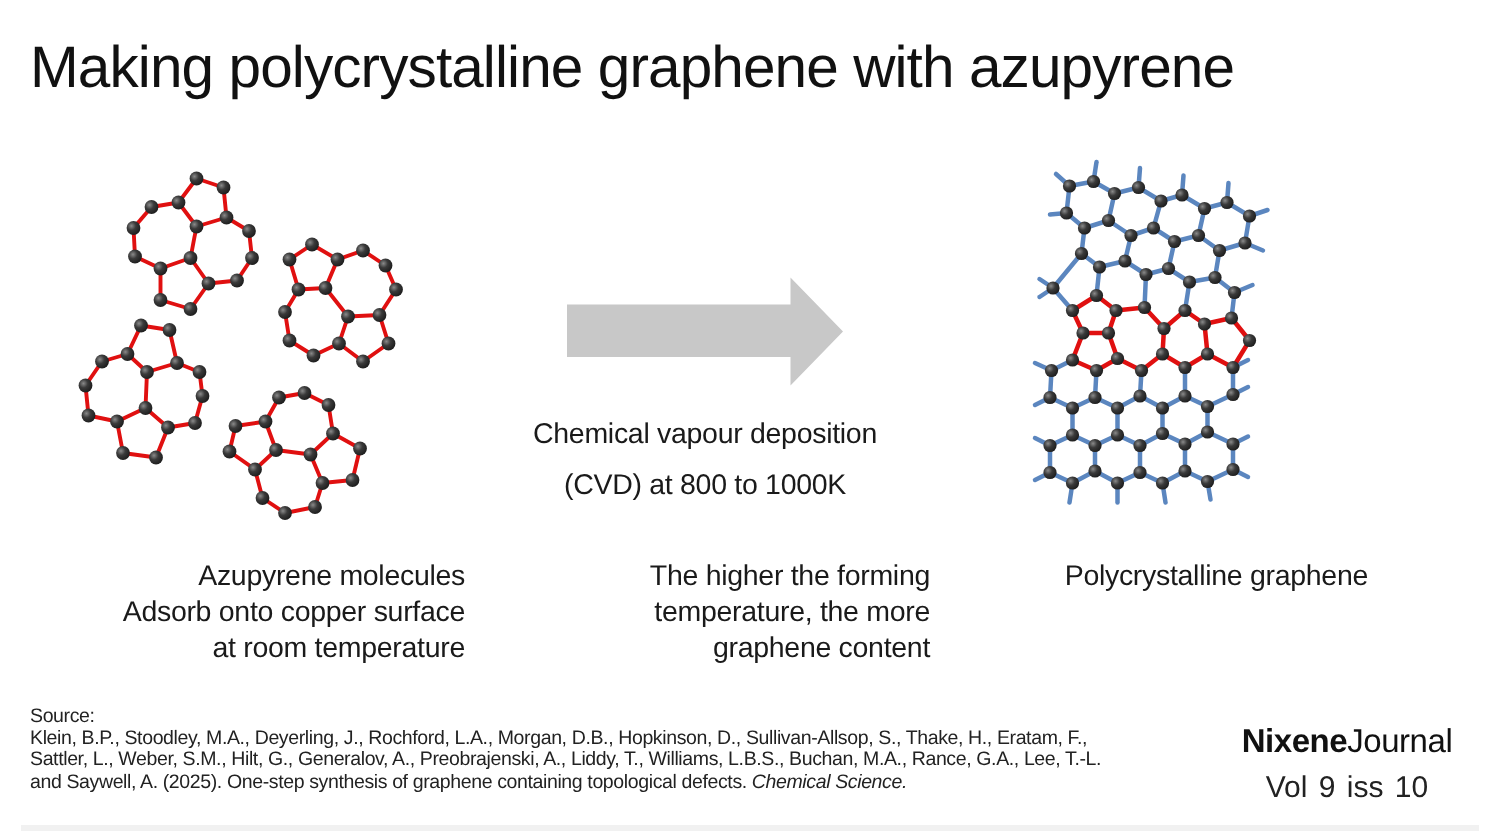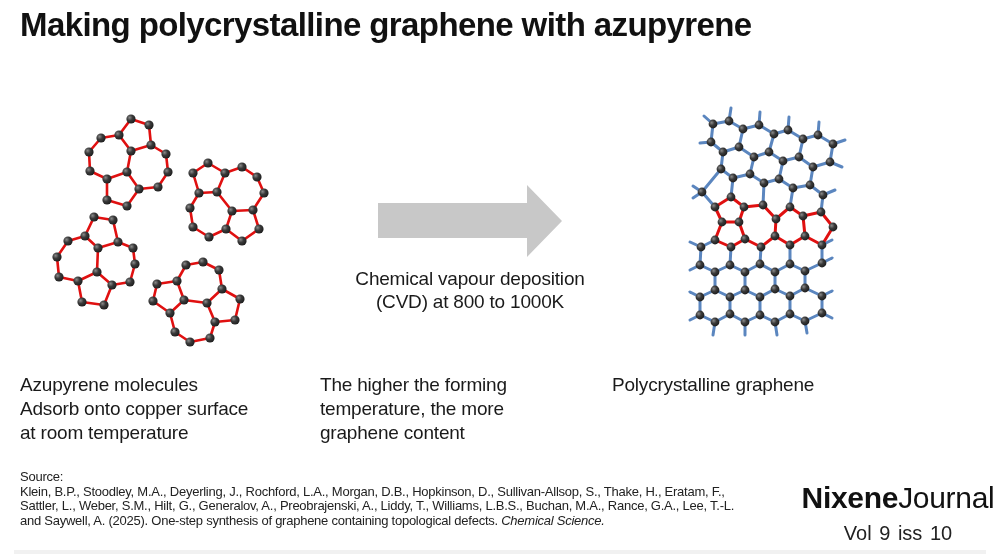--- a/index.html
+++ b/index.html
@@ -1,35 +1,35 @@
 <!DOCTYPE html>
 <html><head>
 <meta charset="utf-8">
 <style>
   html, body { margin: 0; padding: 0; background: #ffffff; }
   body { width: 1000px; height: 554px; position: relative; overflow: hidden;
          font-family: "Liberation Sans", "DejaVu Sans", sans-serif; color: #1a1a1a; }
-  .title { position: absolute; left: 20px; top: 6px; font-size: 33px; font-weight: 700;
+  .title { position: absolute; left: 20px; top: 24px; font-size: 39px; font-weight: 400;
            letter-spacing: -0.6px; color: #111; white-space: nowrap; }
   svg.art { position: absolute; left: 0; top: 0; }
-  .caption { position: absolute; text-align: left; font-size: 19px; line-height: 24px;
+  .caption { position: absolute; text-align: right; font-size: 19px; line-height: 24px;
              color: #1a1a1a; letter-spacing: -0.2px; }
   .caption div { white-space: nowrap; }
   .cap-left { left: 20px; width: 290px; top: 373px; }
   .cap-mid { left: 320px; width: 300px; top: 373px; }
   .cap-right { left: 612px; width: 300px; top: 373px; }
   .cvd { position: absolute; left: 310px; width: 320px; top: 267px; text-align: center;
          font-size: 19px; line-height: 23px; letter-spacing: -0.2px; }
-  .cvd div { white-space: nowrap; }
+  .cvd div { white-space: nowrap; margin-top: 11px; }
   .source { position: absolute; left: 20px; top: 470px; font-size: 13px; line-height: 14.6px;
             color: #222; letter-spacing: -0.25px; }
   .source div { white-space: nowrap; }
   .source i { font-style: italic; }
   .brand { position: absolute; left: 800px; top: 481px; width: 196px; text-align: center; }
-  .brand-name { font-size: 30px; color: #111; white-space: nowrap; letter-spacing: -0.3px; }
+  .brand-name { font-size: 22px; color: #111; white-space: nowrap; letter-spacing: -0.3px; }
   .brand-name b { font-weight: 700; }
   .brand-vol { font-size: 20px; margin-top: 7px; color: #222; white-space: nowrap; word-spacing: 2px; }
   .bottom-strip { position: absolute; left: 14px; right: 14px; top: 550px; height: 4px; background: #f1f1f1; }
 </style>
 </head>
 <body>
 
 <div class="title">Making polycrystalline graphene with azupyrene</div>
 
 <svg class="art" width="1000" height="554">

